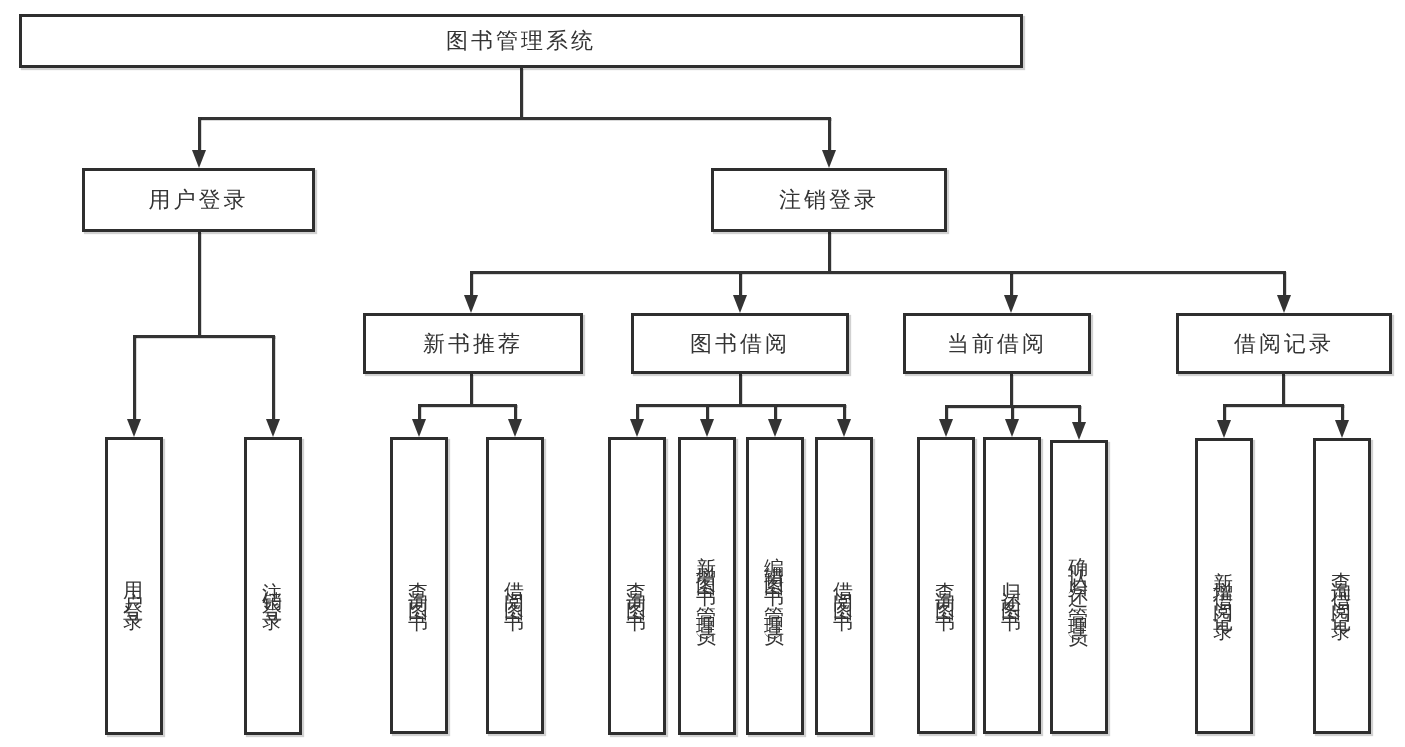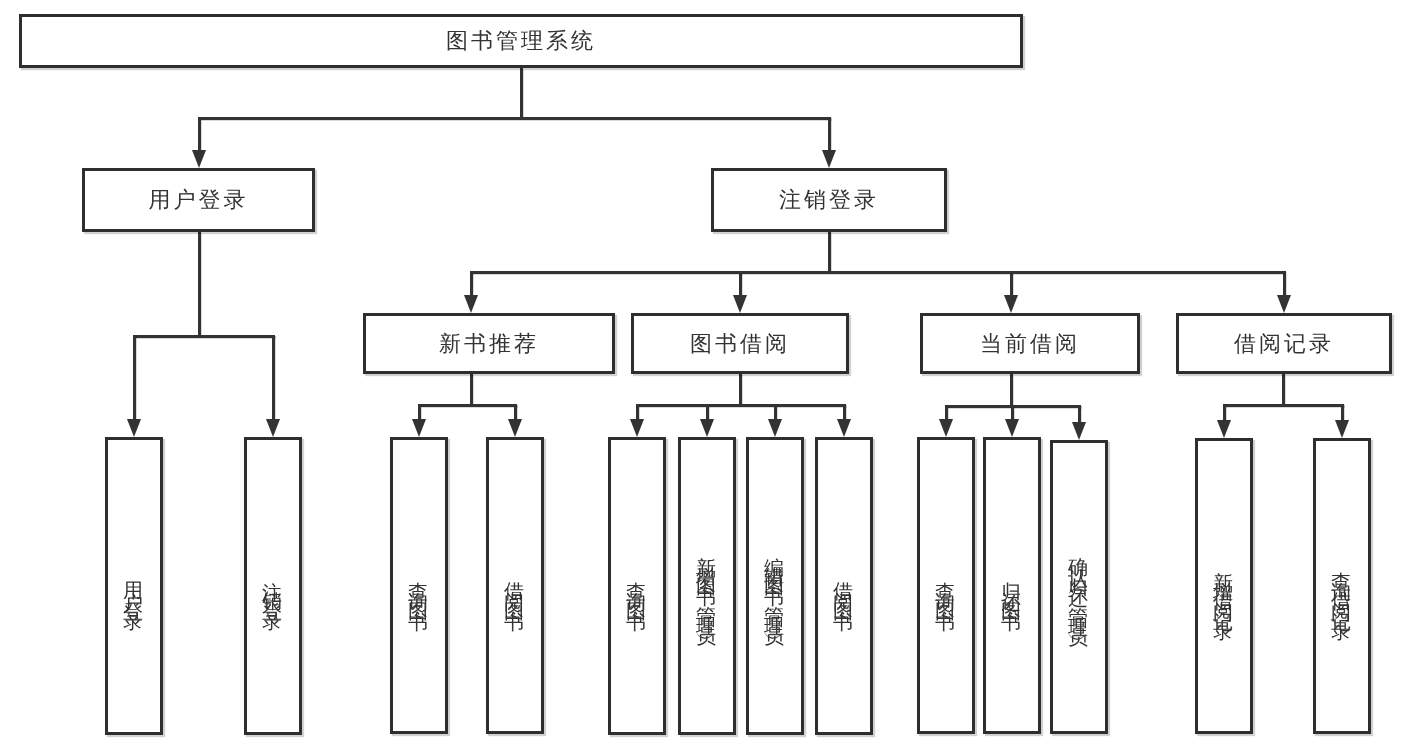--- a/index.html
+++ b/index.html
@@ -124,27 +124,27 @@
     <div class="arrow" style="left: 1335px; top: 420px;"></div>
     <div class="box" style="left: 19px; top: 14px; width: 1004px; height: 54px; text-align: right;">
       <span class="lbl">图书管理系统</span>
     </div>
     <div class="box" style="left: 82px; top: 168px; width: 233px; height: 64px;">
       <span class="lbl">用户登录</span>
     </div>
     <div class="box" style="left: 711px; top: 168px; width: 236px; height: 64px;">
       <span class="lbl">注销登录</span>
     </div>
-    <div class="box" style="left: 363px; top: 313px; width: 252px; height: 61px;">
+    <div class="box" style="left: 363px; top: 313px; width: 220px; height: 61px;">
       <span class="lbl">新书推荐</span>
     </div>
     <div class="box" style="left: 631px; top: 313px; width: 218px; height: 61px;">
       <span class="lbl">图书借阅</span>
     </div>
-    <div class="box" style="left: 903px; top: 313px; width: 220px; height: 61px; margin-left: 17px;">
+    <div class="box" style="left: 903px; top: 313px; width: 188px; height: 61px;">
       <span class="lbl">当前借阅</span>
     </div>
     <div class="box" style="left: 1176px; top: 313px; width: 216px; height: 61px; text-align: right;">
       <span class="lbl">借阅记录</span>
     </div>
     <div class="box vert" style="left: 105px; top: 437px; width: 58px; height: 298px;">
       <span class="lbl">用户登录</span>
     </div>
     <div class="box vert" style="left: 244px; top: 437px; width: 58px; height: 298px;">
       <span class="lbl">注销登录</span>

